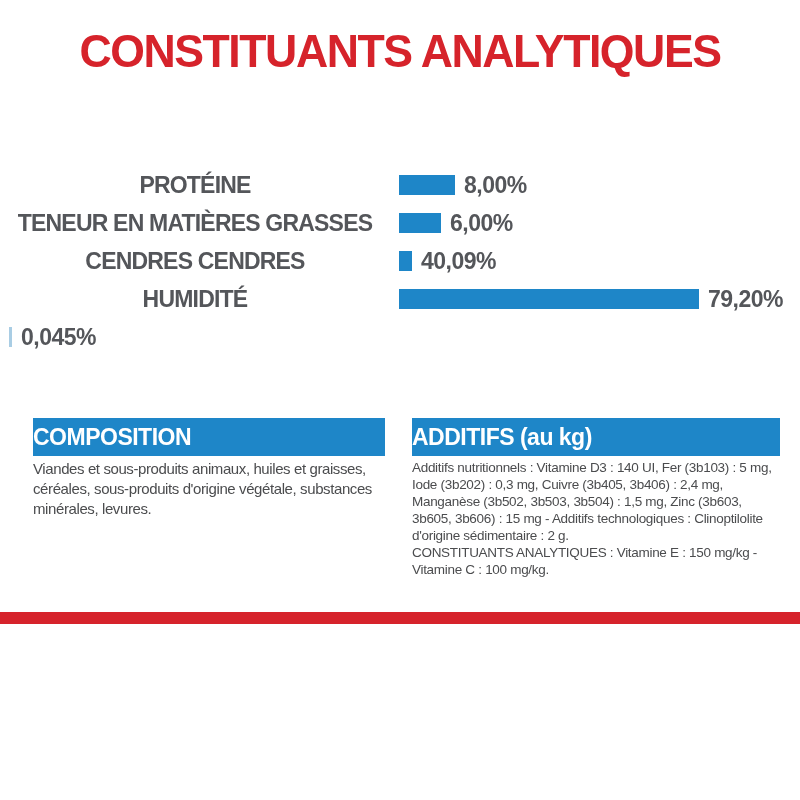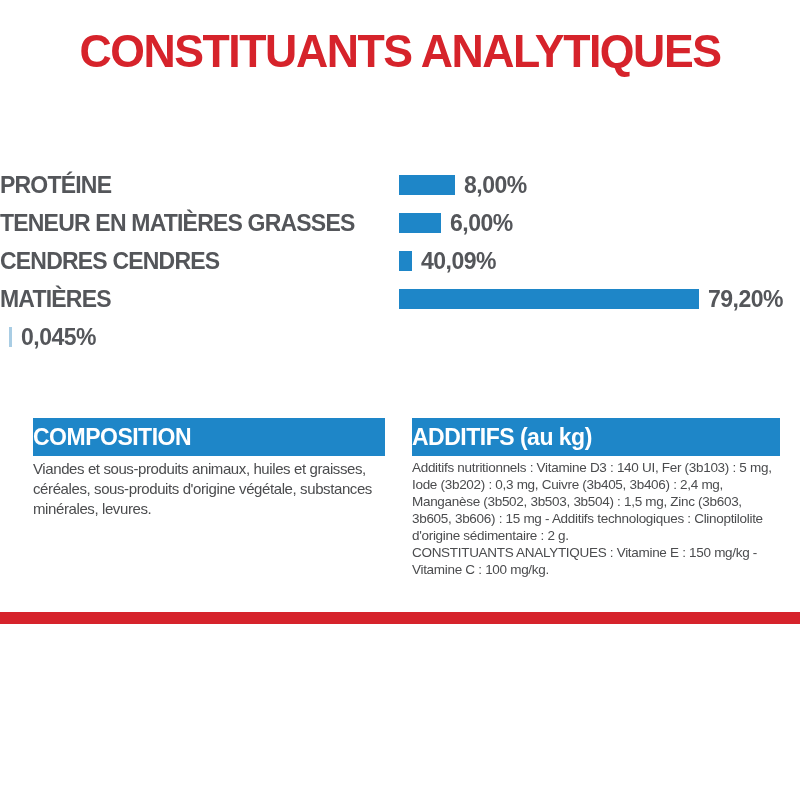--- a/index.html
+++ b/index.html
@@ -36,21 +36,21 @@
     position:absolute;
     top:166px;left:0;width:800px;
   }
   .chart-row{
     display:flex;
     align-items:center;
     height:38px;
   }
   .chart-label{
     width:390px;
-    text-align:left;
+    text-align:center;
     font-size:23px;
     font-weight:700;
     letter-spacing:-0.8px;
     color:var(--label-gray);
     white-space:nowrap;
   }
   .chart-bar{
     margin-left:9px;
     height:20px;
     background:var(--blue);
@@ -126,21 +126,21 @@
       <span class="chart-label">TENEUR EN MATIÈRES GRASSES</span>
       <span class="chart-bar" style="width: 42px; background: rgb(30, 134, 200);"></span>
       <span class="chart-value">6,00%</span>
     </div>
     <div class="chart-row">
       <span class="chart-label">CENDRES CENDRES</span>
       <span class="chart-bar" style="width: 13px; background: rgb(30, 134, 200);"></span>
       <span class="chart-value">40,09%</span>
     </div>
     <div class="chart-row">
-      <span class="chart-label">MATIÈRES</span>
+      <span class="chart-label">HUMIDITÉ</span>
       <span class="chart-bar" style="width: 300px; background: rgb(30, 134, 200);"></span>
       <span class="chart-value">79,20%</span>
     </div>
     <div class="chart-row">
       <span class="chart-bar" style="width: 3px; background: rgb(169, 205, 228);"></span>
       <span class="chart-value">0,045%</span>
     </div>
   </div>
 
   <div class="columns">

